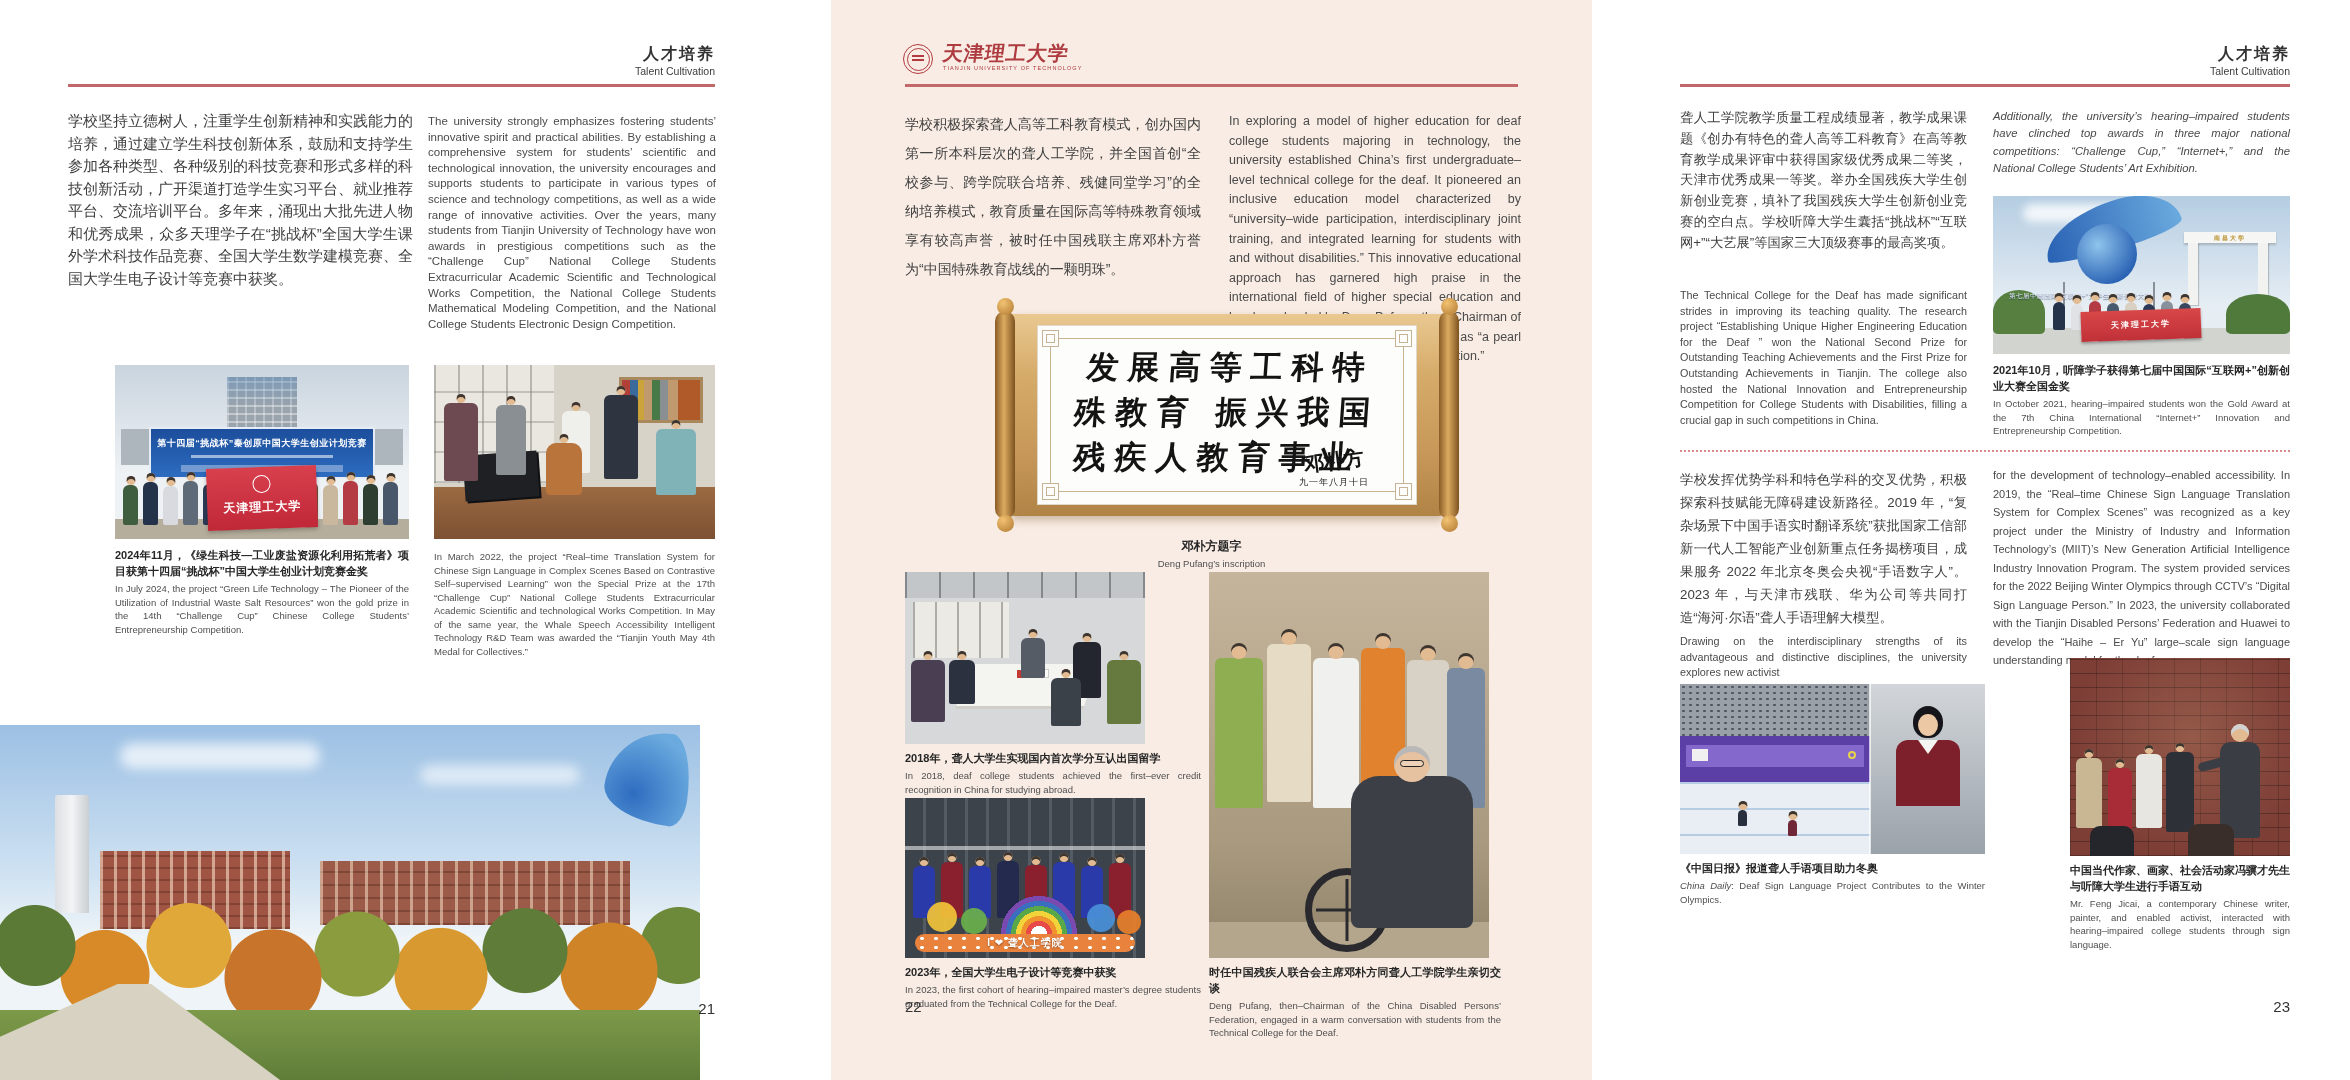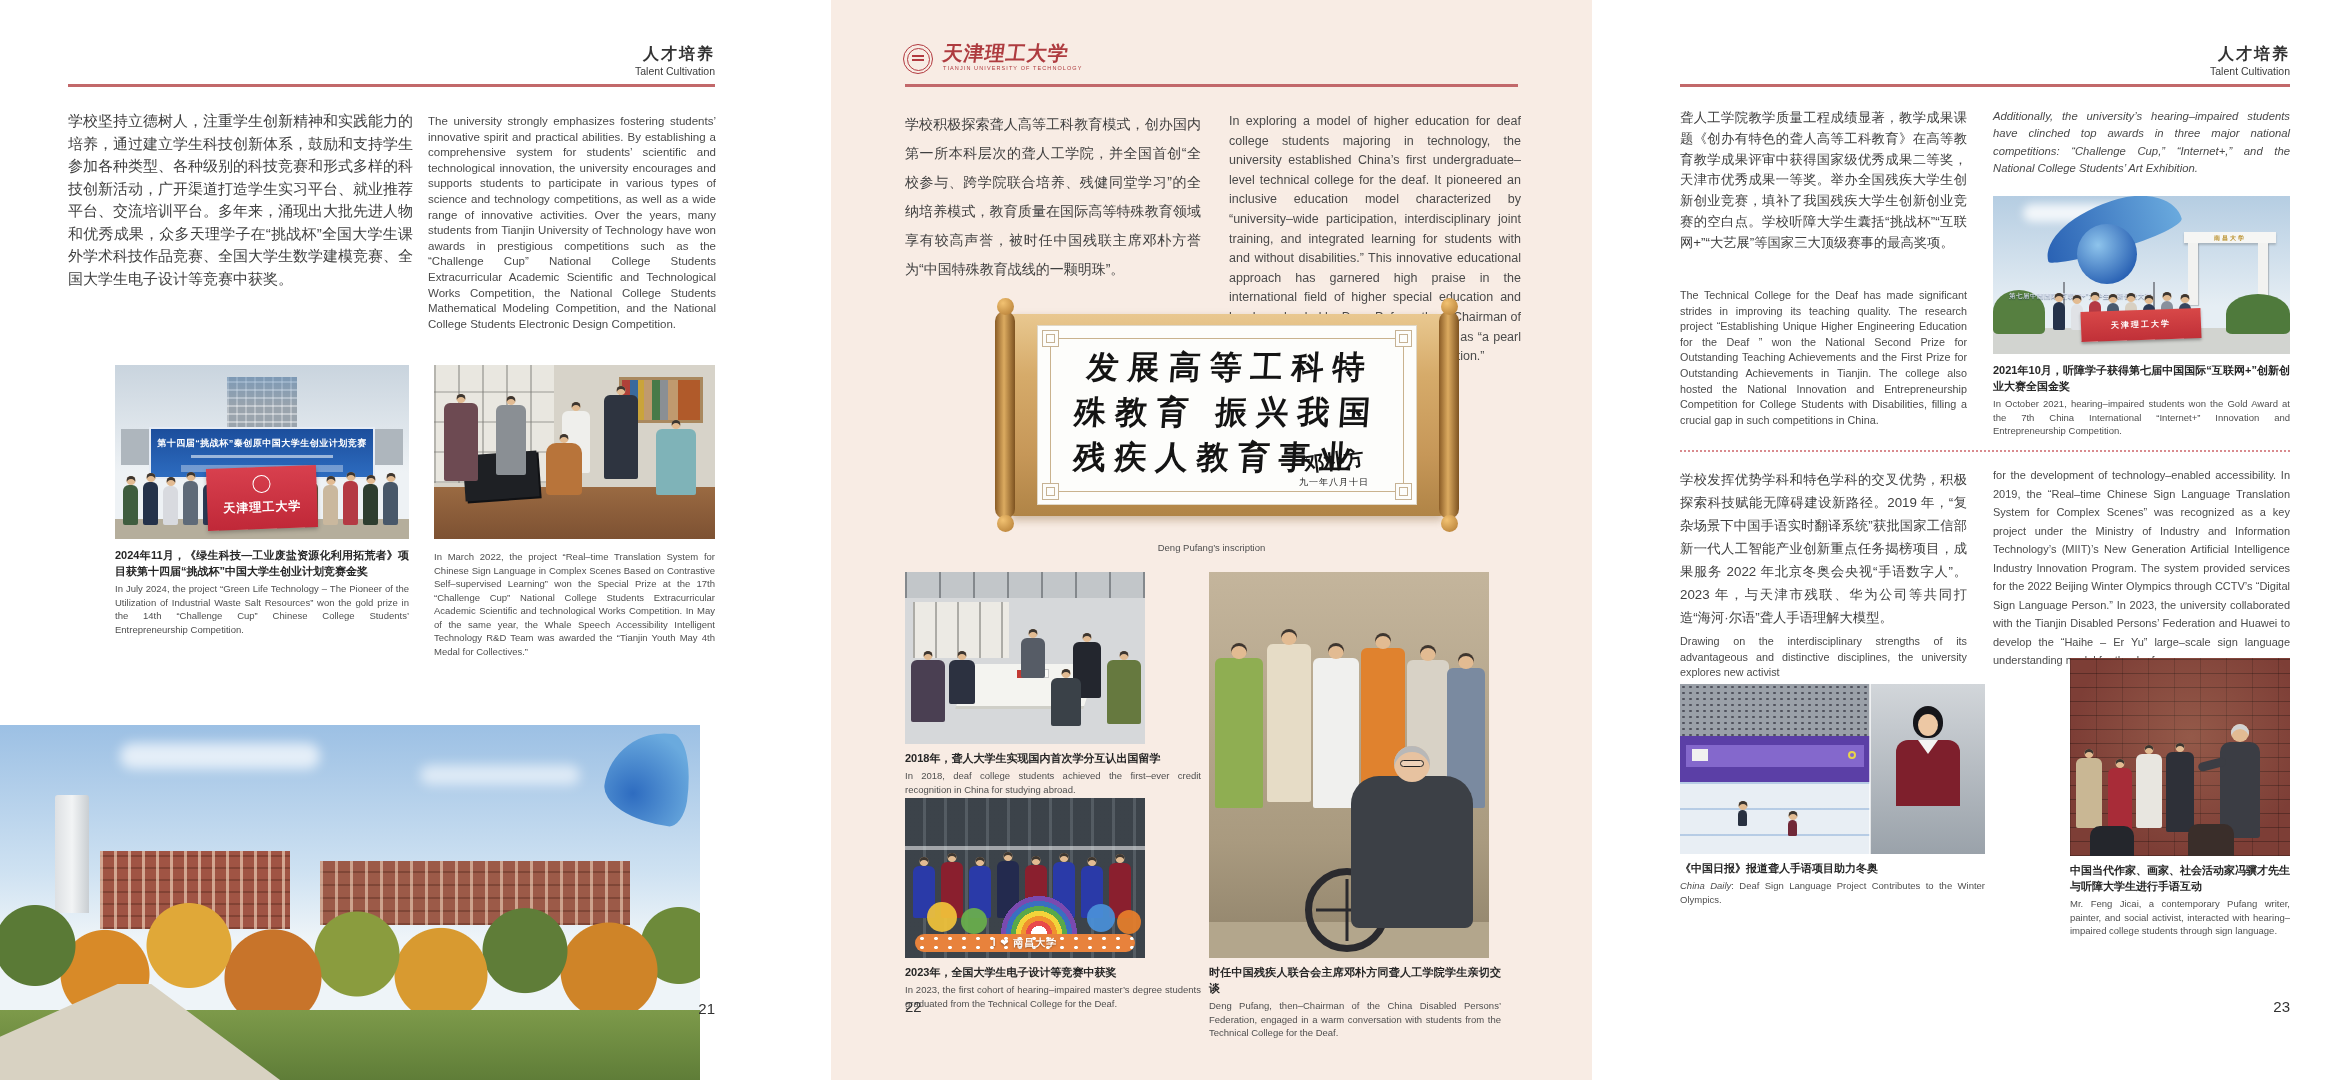--- a/index.html
+++ b/index.html
@@ -188,20 +188,21 @@
           <div class="l">殊教育 振兴我国</div>
           <div class="l" style="text-align:left;padding-left:14px;">残疾人教育事业</div>
         </div>
         <div class="abs" style="right:48px;bottom:16px;text-align:center;">
           <span class="sig-name">邓朴方</span>
           <span class="sig-date">九一年八月十日</span>
         </div>
       </div>
     </div>
     <div class="abs" style="left:0;top:538px;width:100%;text-align:center;">
+      <div class="cap-cn" style="text-align:center;font-size:12px;">邓朴方题字</div>
       <div class="cap-en" style="text-align:center;">Deng Pufang’s inscription</div>
     </div>
 
     <div class="photo" style="left:74px;top:572px;width:240px;height:172px;">
       <div class="abs" style="inset:0;background:#d6d8da;"></div>
       <div class="abs" style="left:0;right:0;top:0;height:26px;background:#c2c6c9;
         background-image:repeating-linear-gradient(90deg,rgba(70,75,80,.5) 0 2px,transparent 2px 34px);"></div>
       <div class="abs" style="left:8px;top:30px;width:96px;height:56px;background:#eceae4;
         background-image:repeating-linear-gradient(90deg,rgba(110,110,105,.5) 0 2px,transparent 2px 22px);"></div>
       <div class="abs" style="left:58px;top:92px;width:128px;height:42px;background:#f4f4f0;transform:skewX(-18deg);box-shadow:0 3px 0 #cfcfc8;"></div>
@@ -232,21 +233,21 @@
       <div class="p" style="left:176px;bottom:40px;width:22px;height:52px;background:#2a3aa8;"></div>
       <div class="p" style="left:204px;bottom:40px;width:22px;height:55px;background:#8a1f2e;"></div>
       <div class="abs" style="left:22px;bottom:26px;width:30px;height:30px;border-radius:50%;background:#f2c33a;opacity:.92;"></div>
       <div class="abs" style="left:56px;bottom:24px;width:26px;height:26px;border-radius:50%;background:#6ab04c;opacity:.92;"></div>
       <div class="abs" style="left:92px;bottom:24px;width:84px;height:42px;background:
         radial-gradient(circle at 50% 100%, #ffffff 0 8px, #e84a4a 8px 13px, #f0922e 13px 18px, #f2d43a 18px 23px, #58a84a 23px 28px, #3a6fc0 28px 33px, #7a4ab0 33px 38px, transparent 38px);"></div>
       <div class="abs" style="left:182px;bottom:26px;width:28px;height:28px;border-radius:50%;background:#4a90d9;opacity:.92;"></div>
       <div class="abs" style="left:212px;bottom:24px;width:24px;height:24px;border-radius:50%;background:#e87f2a;opacity:.92;"></div>
       <div class="abs" style="left:10px;right:10px;bottom:6px;height:18px;border-radius:10px;background:#e8823c;
         background-image:radial-gradient(circle,#fff 0 1.6px,transparent 2px);background-size:14px 9px;"></div>
-      <div class="abs" style="left:0;right:0;bottom:8px;text-align:center;color:#fff;font-weight:bold;font-size:10px;letter-spacing:1px;text-shadow:0 1px 2px rgba(0,0,0,.4);">I ❤ 南昌大学</div>
+      <div class="abs" style="left:0;right:0;bottom:8px;text-align:center;color:#fff;font-weight:bold;font-size:10px;letter-spacing:1px;text-shadow:0 1px 2px rgba(0,0,0,.4);">I ❤ 聋人工学院</div>
     </div>
     <div class="abs" style="left:74px;top:964px;width:296px;">
       <div class="cap-cn">2023年，全国大学生电子设计等竞赛中获奖</div>
       <div class="cap-en">In 2023, the first cohort of hearing–impaired master’s degree students graduated from the Technical College for the Deaf.</div>
     </div>
 
     <div class="photo" style="left:378px;top:572px;width:280px;height:386px;">
       <div class="abs" style="inset:0;background:linear-gradient(#c4b59c,#a99a7f 70%,#8f826a);"></div>
       <div class="p pbig" style="left:6px;bottom:150px;width:48px;height:150px;background:#8fae52;"></div>
       <div class="p pbig" style="left:58px;bottom:156px;width:44px;height:158px;background:#e6dcc6;"></div>
@@ -363,19 +364,19 @@
       <div class="p" style="left:96px;bottom:24px;width:28px;height:80px;background:#2e3038;"></div>
       <div class="abs" style="left:150px;bottom:18px;width:40px;height:96px;border-radius:10px 10px 3px 3px;background:#3b3d44;">
         <i class="abs" style="left:50%;top:-18px;transform:translateX(-50%);width:18px;height:18px;border-radius:50%;background:#e2bb92;box-shadow:inset 0 5px 0 #d2d2d2;"></i>
         <i class="abs" style="left:-22px;top:18px;width:28px;height:9px;border-radius:5px;background:#3b3d44;transform:rotate(-14deg);"></i>
       </div>
       <div class="abs" style="left:20px;bottom:0;width:44px;height:30px;border-radius:10px 10px 0 0;background:#24262c;"></div>
       <div class="abs" style="left:118px;bottom:0;width:46px;height:32px;border-radius:10px 10px 0 0;background:#3a2e2a;"></div>
     </div>
     <div class="abs" style="left:478px;top:862px;width:220px;">
       <div class="cap-cn">中国当代作家、画家、社会活动家冯骥才先生与听障大学生进行手语互动</div>
-      <div class="cap-en">Mr. Feng Jicai, a contemporary Pufang writer, painter, and social activist, interacted with hearing–impaired college students through sign language.</div>
+      <div class="cap-en">Mr. Feng Jicai, a contemporary Chinese writer, painter, and enabled activist, interacted with hearing–impaired college students through sign language.</div>
     </div>
 
     <div class="abs pagenum" style="left:660px;top:998px;width:38px;text-align:right;">23</div>
   </div>
 
 </div>
 
 </body></html>

